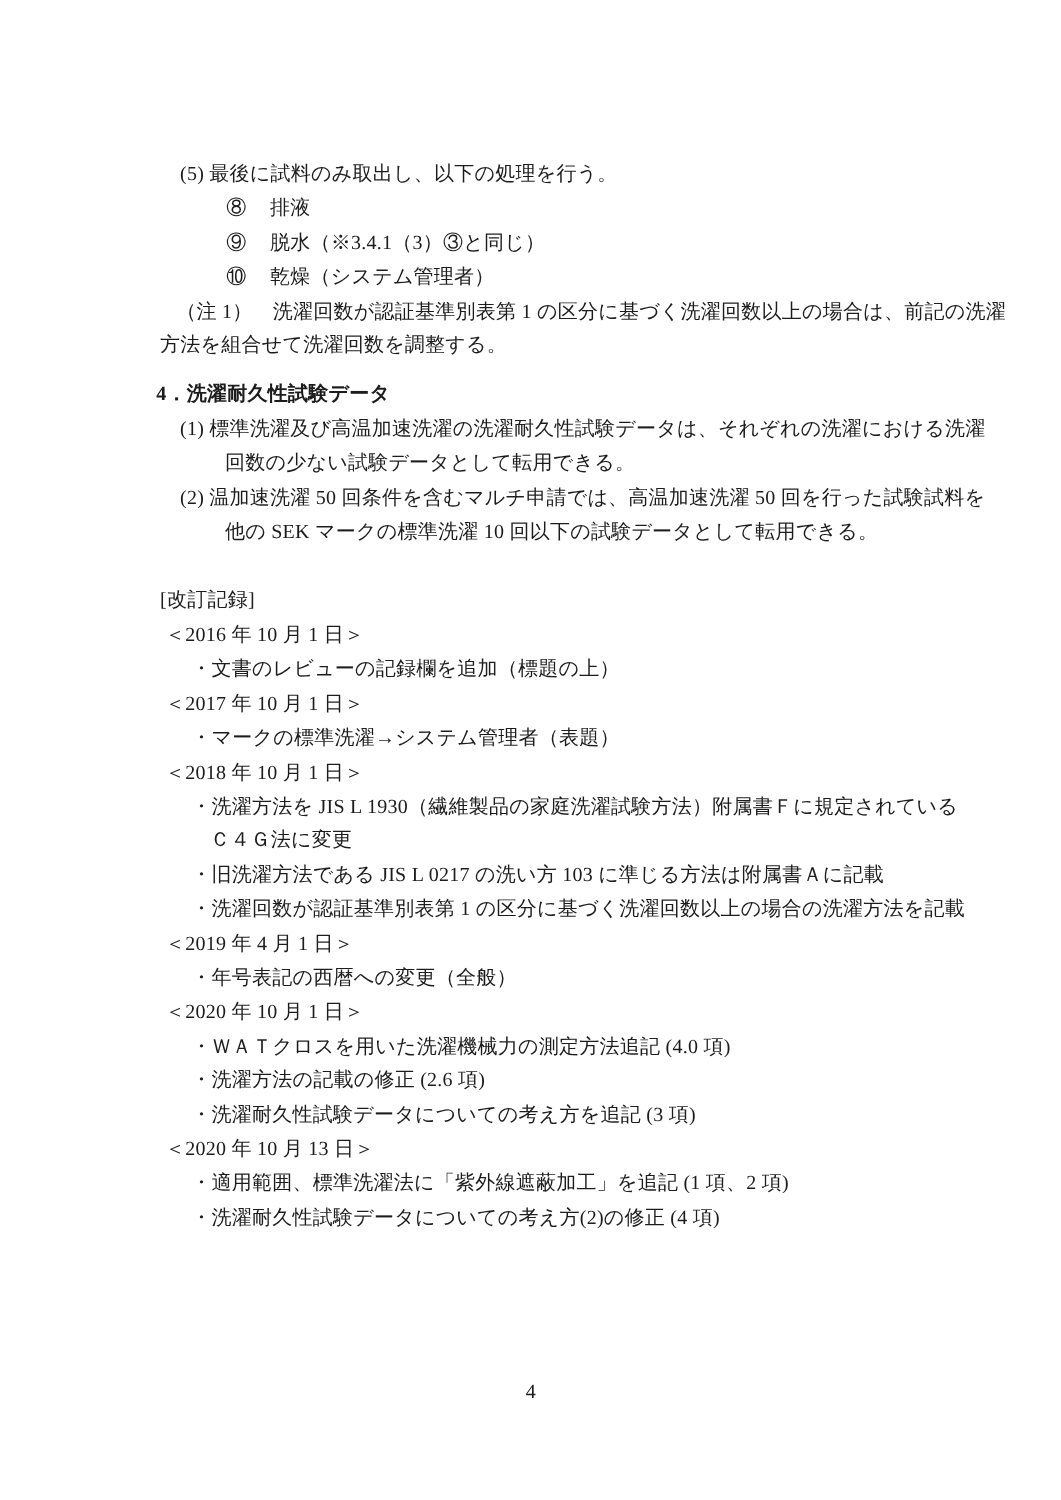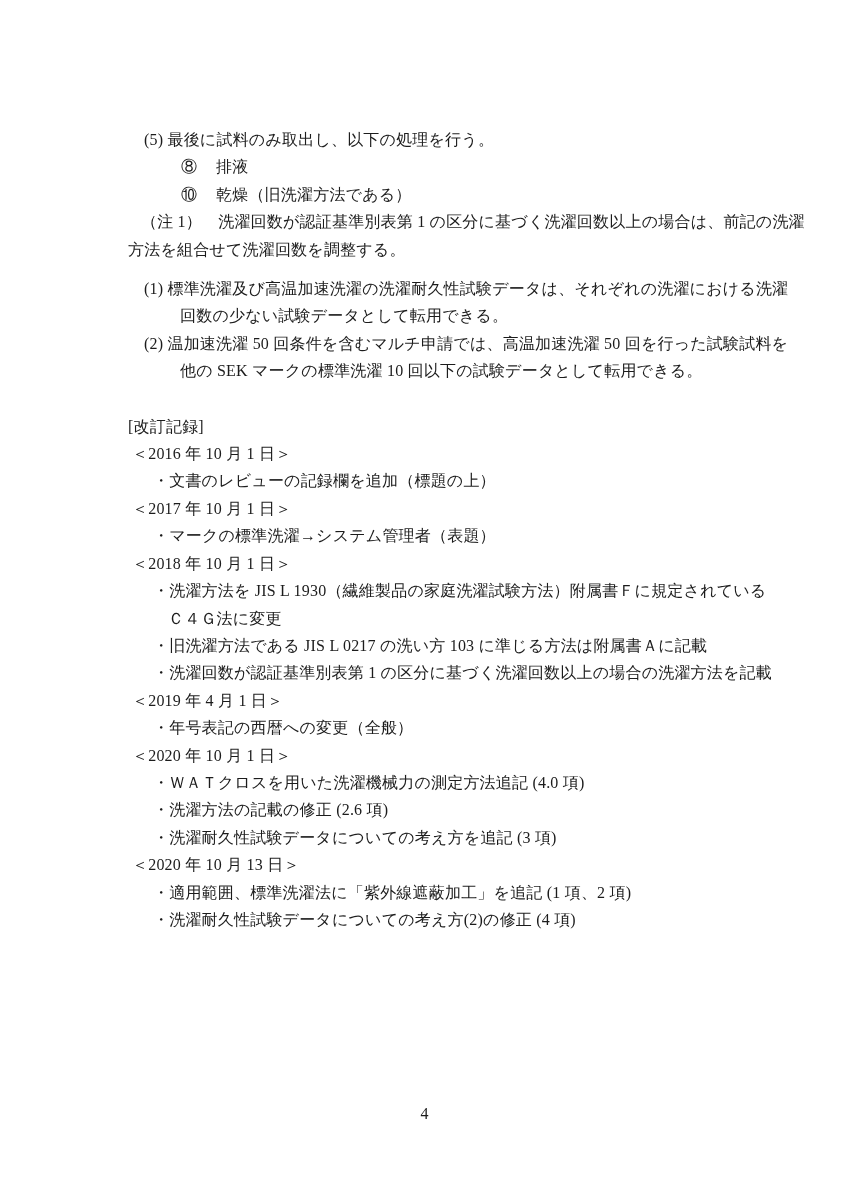--- a/index.html
+++ b/index.html
@@ -58,27 +58,29 @@
   }
 </style>
 </head>
 <body>
 
 <div class="doc">
 
   <div class="line l-step">(5) 最後に試料のみ取出し、以下の処理を行う。</div>
 
   <div class="line l-sub"><span class="circ">⑧</span><span>排液</span></div>
-  <div class="line l-sub"><span class="circ">⑩</span><span>乾燥（旧洗濯方法である）</span></div>
+  <div class="line l-sub"><span class="circ">⑨</span><span>脱水（※3.4.1（3）③と同じ）</span></div>
+  <div class="line l-sub"><span class="circ">⑩</span><span>乾燥（システム管理者）</span></div>
 
   <div class="line l-note1">（注 1）　洗濯回数が認証基準別表第 1 の区分に基づく洗濯回数以上の場合は、前記の洗濯</div>
   <div class="line l-note2">方法を組合せて洗濯回数を調整する。</div>
 
   <div class="sp-half"></div>
 
+  <div class="line l-h4">4．洗濯耐久性試験データ</div>
   <div class="line l-item">(1) 標準洗濯及び高温加速洗濯の洗濯耐久性試験データは、それぞれの洗濯における洗濯</div>
   <div class="line l-itemc">回数の少ない試験データとして転用できる。</div>
   <div class="line l-item">(2) 温加速洗濯 50 回条件を含むマルチ申請では、高温加速洗濯 50 回を行った試験試料を</div>
   <div class="line l-itemc">他の SEK マークの標準洗濯 10 回以下の試験データとして転用できる。</div>
 
   <div class="sp-big"></div>
 
   <div class="line l-revh">[改訂記録]</div>
 
   <div class="line l-date">＜2016 年 10 月 1 日＞</div>

